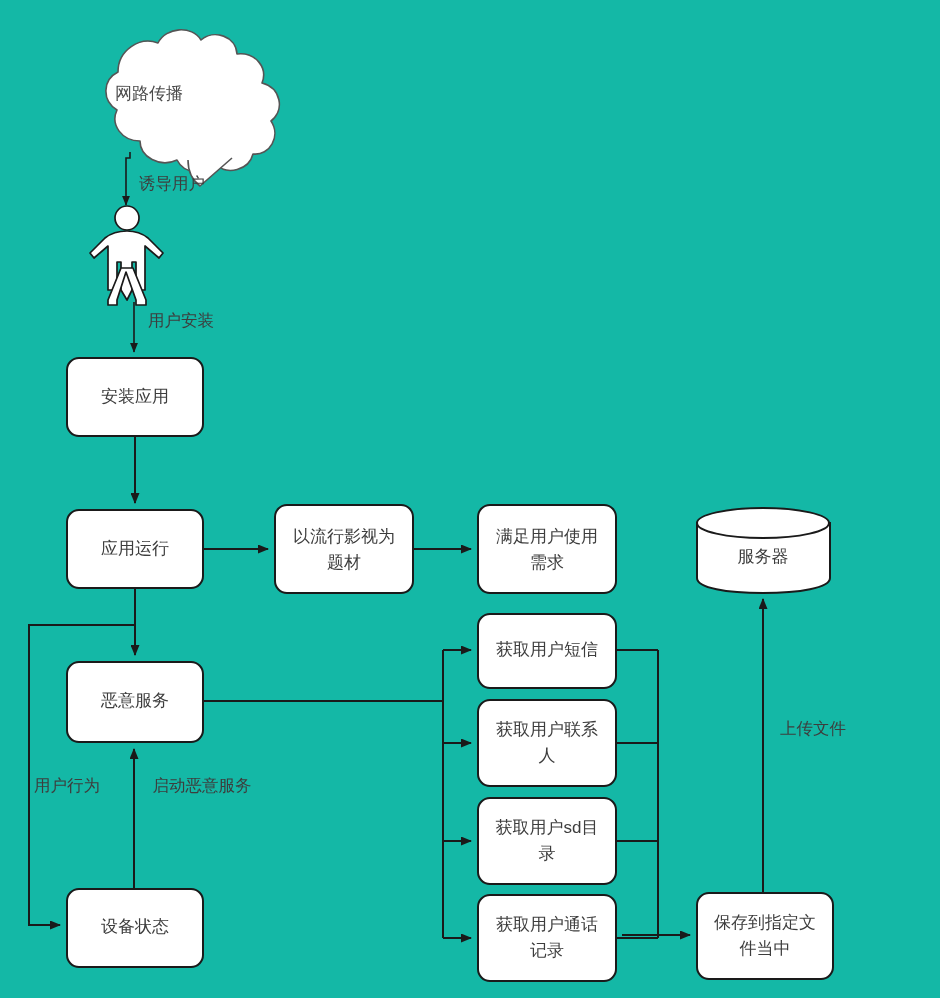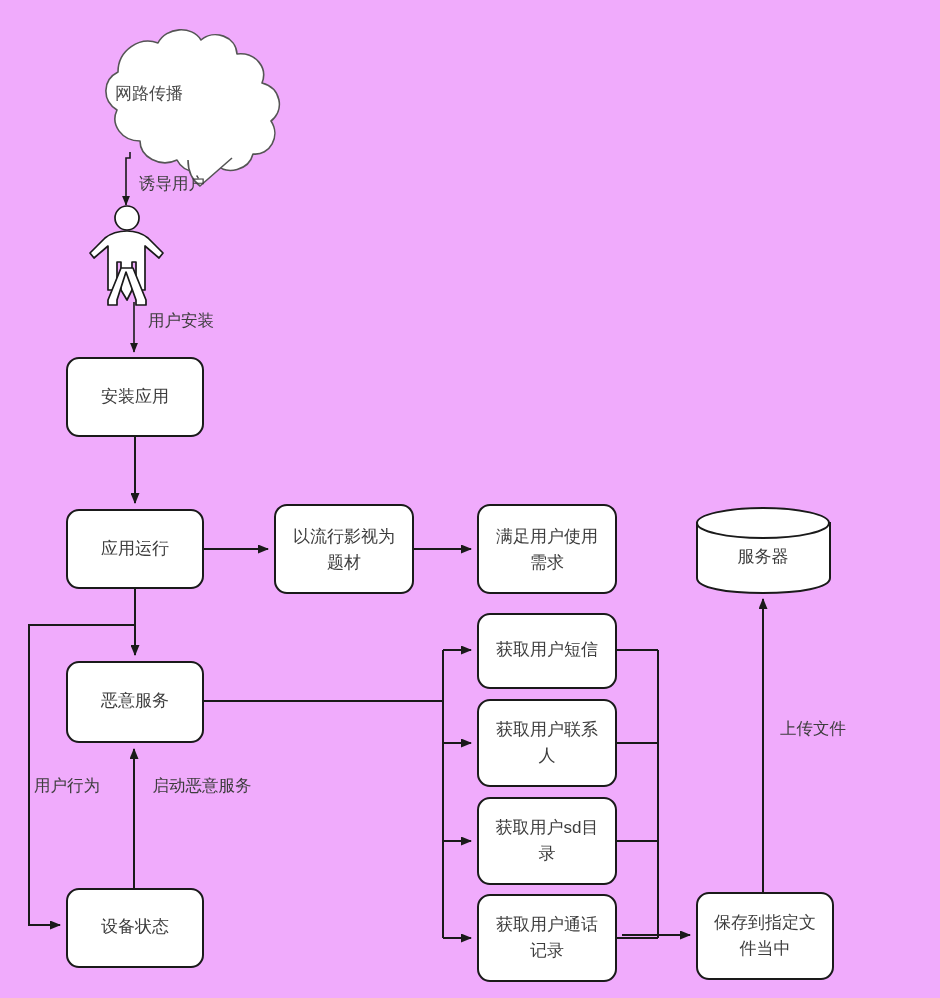--- a/index.html
+++ b/index.html
@@ -8,21 +8,21 @@
     padding: 0;
     background: #ffffff;
   }
   body {
     font-family: "Liberation Sans", "DejaVu Sans", sans-serif;
   }
   #canvas-wrap {
     position: relative;
     width: 940px;
     height: 998px;
-    background: #f0abfc;
+    background: #14b8a6;
     overflow: hidden;
   }
   svg#diagram {
     position: absolute;
     left: 0;
     top: 0;
     width: 940px;
     height: 998px;
     display: block;
   }

